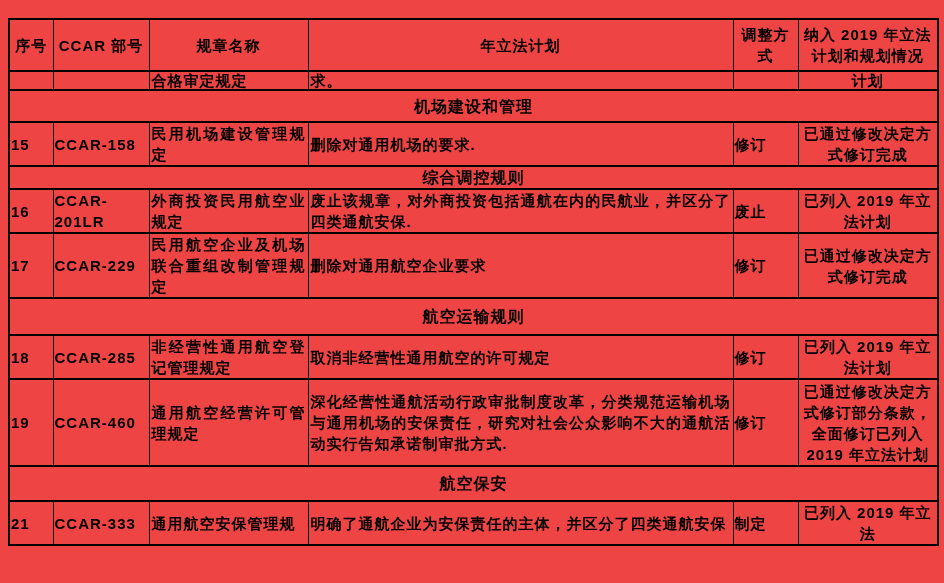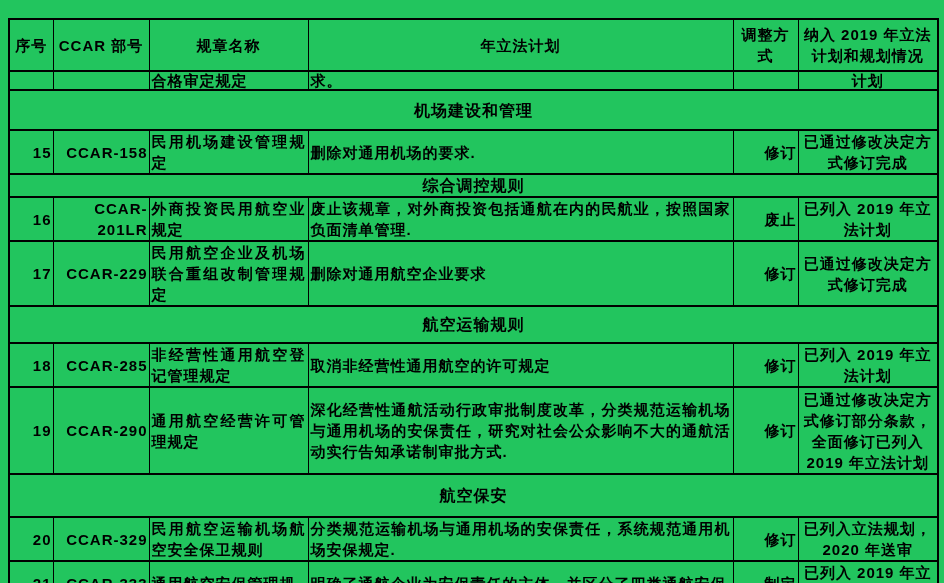--- a/index.html
+++ b/index.html
@@ -1,45 +1,45 @@
 <!DOCTYPE html>
 <html><head>
 <meta charset="utf-8">
 <style>
   * { margin:0; padding:0; box-sizing:border-box; }
   body { background:#ffffff; font-family:"Liberation Sans","DejaVu Sans",sans-serif; }
   .page {
     position:relative; width:944px; height:583px;
-    background:#22c55e; overflow:hidden;
+    background:#ef4444; overflow:hidden;
   }
   table.reg-table {
     position:absolute; left:8px; top:18px; width:929px;
     border-collapse:collapse; table-layout:fixed;
     border:2px solid #000;
     color:#000; font-weight:bold; font-size:15px; line-height:21px;
     letter-spacing:1px;
   }
   th, td {
     border-left:1px solid #000; border-right:1px solid #000;
     border-top:2px solid #000; border-bottom:2px solid #000;
     vertical-align:middle; padding:0 1px;
     overflow:hidden;
   }
   th { text-align:center; font-weight:bold; padding:0 2px; }
-  td.c-no, td.c-part, td.c-method { text-align:right; }
+  td.c-no, td.c-part, td.c-method { text-align:left; }
   td.c-name, td.c-content { text-align:justify; padding:0 2px; }
   td.c-status { text-align:center; }
   tr.r-section td {
     text-align:center; font-size:16px; letter-spacing:1px; padding:0;
   }
   tr.r-partial td { line-height:17px; }
   
-  .h52{height:52px} .h18{height:18px} .h40{height:40px} .h43{height:43px}
+  .h52{height:52px} .h18{height:18px} .h40{height:32px} .h43{height:43px}
   .h34{height:20px} .h42{height:42px} .h59{height:59px} .h37{height:37px}
-  .h45{height:30px} .h87{height:87px} .h35{height:43px} .h38{height:38px}
+  .h45{height:30px} .h87{height:87px} .h35{height:35px} .h38{height:38px}
 </style>
 </head>
 <body>
 
 <div class="page">
   <table class="reg-table">
     <colgroup>
       <col style="width:44px">
         <col style="width:96px">
         <col style="width:159px">
@@ -77,21 +77,21 @@
         <td class="c-method">修订</td>
         <td class="c-status">已通过修改决定方式修订完成</td>
       </tr>
       <tr class="r-section h34">
         <td colspan="6">综合调控规则</td>
       </tr>
       <tr class="h42">
         <td class="c-no">16</td>
         <td class="c-part">CCAR-201LR</td>
         <td class="c-name">外商投资民用航空业规定</td>
-        <td class="c-content">废止该规章，对外商投资包括通航在内的民航业，按照国家负面清单管理.</td>
+        <td class="c-content">废止该规章，对外商投资包括通航在内的民航业，并区分了四类通航安保.</td>
         <td class="c-method">废止</td>
         <td class="c-status">已列入 2019 年立法计划</td>
       </tr>
       <tr class="h59">
         <td class="c-no">17</td>
         <td class="c-part">CCAR-229</td>
         <td class="c-name">民用航空企业及机场联合重组改制管理规定</td>
         <td class="c-content">删除对通用航空企业要求</td>
         <td class="c-method">修订</td>
         <td class="c-status">已通过修改决定方式修订完成</td>
@@ -102,36 +102,28 @@
       <tr class="h45">
         <td class="c-no">18</td>
         <td class="c-part">CCAR-285</td>
         <td class="c-name">非经营性通用航空登记管理规定</td>
         <td class="c-content">取消非经营性通用航空的许可规定</td>
         <td class="c-method">修订</td>
         <td class="c-status">已列入 2019 年立法计划</td>
       </tr>
       <tr class="h87">
         <td class="c-no">19</td>
-        <td class="c-part">CCAR-290</td>
+        <td class="c-part">CCAR-460</td>
         <td class="c-name">通用航空经营许可管理规定</td>
         <td class="c-content">深化经营性通航活动行政审批制度改革，分类规范运输机场与通用机场的安保责任，研究对社会公众影响不大的通航活动实行告知承诺制审批方式.</td>
         <td class="c-method">修订</td>
         <td class="c-status">已通过修改决定方式修订部分条款，全面修订已列入 2019 年立法计划</td>
       </tr>
       <tr class="r-section h35">
         <td colspan="6">航空保安</td>
-      </tr>
-      <tr class="h42">
-        <td class="c-no">20</td>
-        <td class="c-part">CCAR-329</td>
-        <td class="c-name">民用航空运输机场航空安全保卫规则</td>
-        <td class="c-content">分类规范运输机场与通用机场的安保责任，系统规范通用机场安保规定.</td>
-        <td class="c-method">修订</td>
-        <td class="c-status">已列入立法规划，2020 年送审</td>
       </tr>
       <tr class="h38">
         <td class="c-no">21</td>
         <td class="c-part">CCAR-333</td>
         <td class="c-name">通用航空安保管理规</td>
         <td class="c-content">明确了通航企业为安保责任的主体，并区分了四类通航安保</td>
         <td class="c-method">制定</td>
         <td class="c-status">已列入 2019 年立法</td>
       </tr>
     </tbody>

